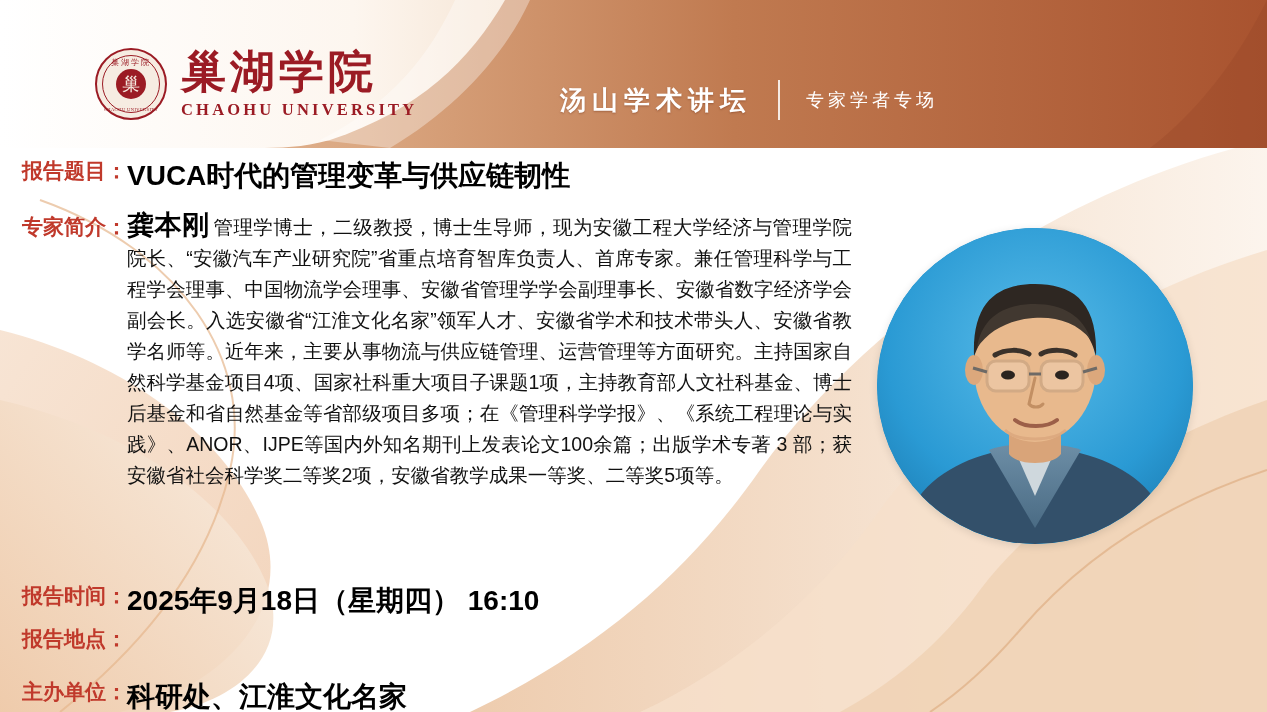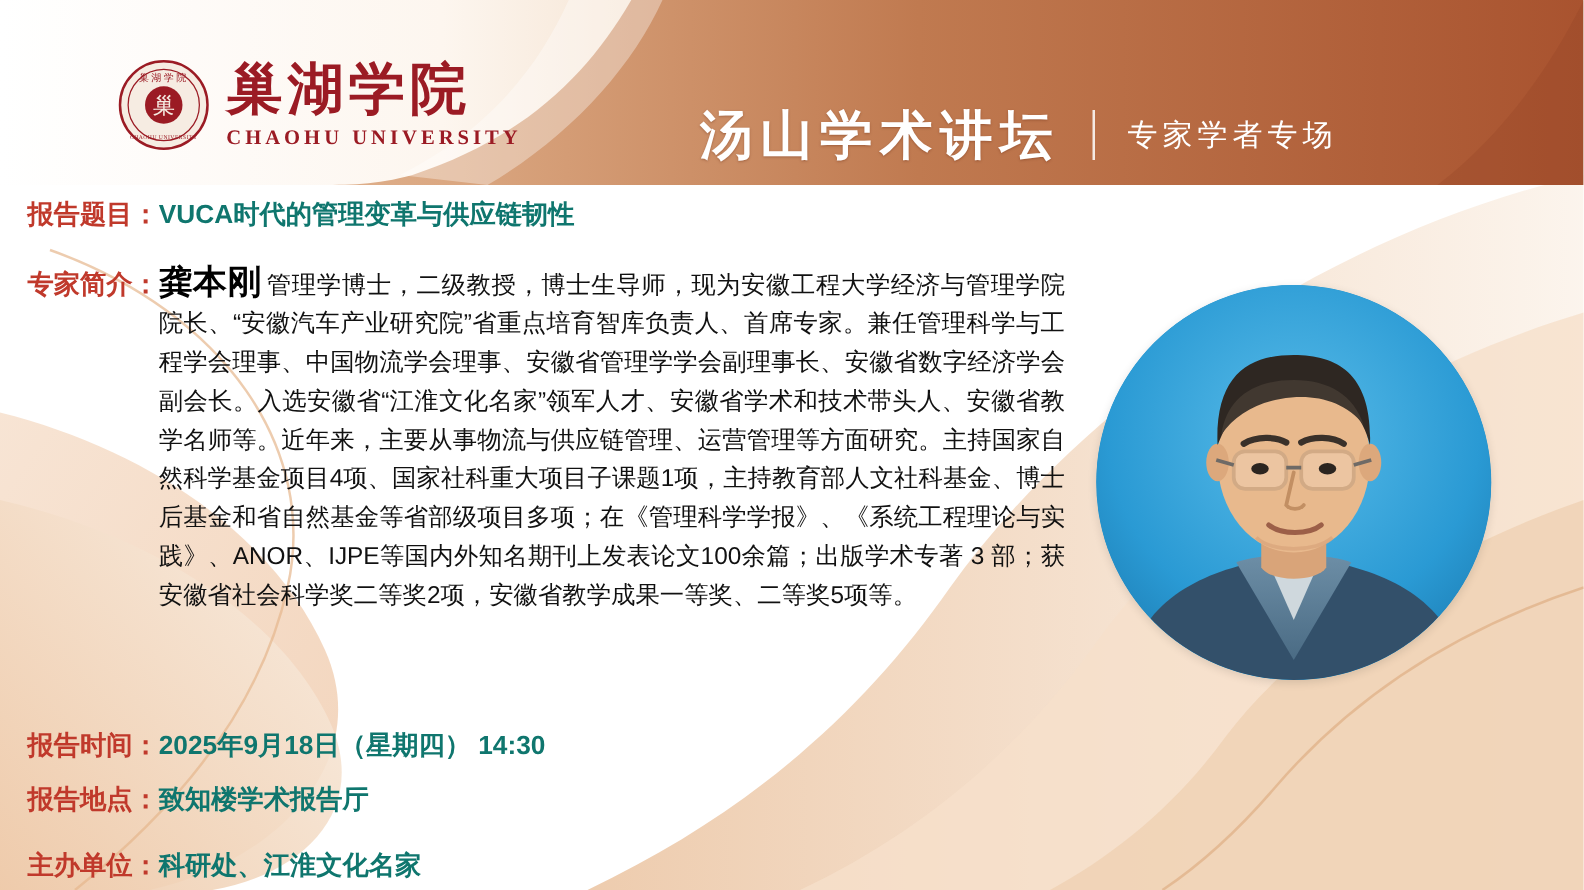--- a/index.html
+++ b/index.html
@@ -43,21 +43,21 @@
     position: absolute;
     inset: 0;
     width: 100%;
     height: 100%;
   }
   .logo-wrap {
     position: absolute;
     left: 95px;
     top: 48px;
     display: flex;
-    align-items: center;
+    align-items: flex-end;
     gap: 14px;
     z-index: 3;
   }
   .logo-seal {
     width: 72px;
     height: 72px;
     border-radius: 50%;
     border: 2.5px solid #9b1b24;
     position: relative;
     background: #f6ece2;
@@ -131,34 +131,34 @@
     position: absolute;
     left: 560px;
     top: 80px;
     display: flex;
     align-items: center;
     gap: 26px;
     z-index: 3;
   }
   .banner-main {
     font-family: "Liberation Serif", serif;
-    font-size: 42px;
+    font-size: 26px;
     font-weight: bold;
     color: #ffffff;
     letter-spacing: 6px;
     text-shadow: 0 1px 2px rgba(90,30,10,0.35);
   }
   .banner-divider {
     width: 2px;
     height: 40px;
     background: rgba(255,255,255,0.85);
   }
   .banner-sub {
     font-family: "Liberation Serif", serif;
-    font-size: 24px;
+    font-size: 18px;
     color: #ffffff;
     letter-spacing: 4px;
   }
 
   
   .content {
     position: absolute;
     inset: 0;
     z-index: 4;
   }
@@ -169,22 +169,22 @@
     align-items: flex-start;
   }
   .label {
     color: #c0392b;
     font-size: 21px;
     font-weight: bold;
     white-space: nowrap;
     font-family: Liberation Sans, sans-serif;
   }
   .value {
-    color: #0f766e;
-    font-size: 21px;
+    color: #000000;
+    font-size: 28px;
     font-weight: bold;
     white-space: nowrap;
   }
 
   #row-topic { left: 22px; top: 157px; }
   #row-bio   { left: 22px; top: 210px; width: 880px; align-items: flex-start; }
   #row-time  { left: 22px; top: 570px; margin-top: 12px; }
   #row-place { left: 22px; top: 625px; }
   #row-org   { left: 22px; top: 678px; }
 
@@ -299,26 +299,25 @@
       <span class="value">VUCA时代的管理变革与供应链韧性</span>
     </div>
 
     <div class="row" id="row-bio">
       <span class="label" style="padding-top:3px;">专家简介：</span>
       <span class="bio-body"><span class="bio-name">龚本刚</span><span>管理学博士，二级教授，博士生导师，现为安徽工程大学经济与管理学院院长、“安徽汽车产业研究院”省重点培育智库负责人、首席专家。兼任管理科学与工程学会理事、中国物流学会理事、安徽省管理学学会副理事长、安徽省数字经济学会副会长。入选安徽省“江淮文化名家”领军人才、安徽省学术和技术带头人、安徽省教学名师等。近年来，主要从事物流与供应链管理、运营管理等方面研究。主持国家自然科学基金项目4项、国家社科重大项目子课题1项，主持教育部人文社科基金、博士后基金和省自然基金等省部级项目多项；在《管理科学学报》、《系统工程理论与实践》、ANOR、IJPE等国内外知名期刊上发表论文100余篇；出版学术专著 3 部；获安徽省社会科学奖二等奖2项，安徽省教学成果一等奖、二等奖5项等。</span></span>
     </div>
 
     <div class="row" id="row-time">
       <span class="label">报告时间：</span>
-      <span class="value">2025年9月18日（星期四） 14:30</span>
+      <span class="value">2025年9月18日（星期四） 16:10</span>
     </div>
 
     <div class="row" id="row-place">
       <span class="label">报告地点：</span>
-      <span class="value">致知楼学术报告厅</span>
     </div>
 
     <div class="row" id="row-org">
       <span class="label">主办单位：</span>
       <span class="value">科研处、江淮文化名家</span>
     </div>
   </div>
 
   <div class="portrait">
     <svg width="316" height="316" viewBox="0 0 316 316">

